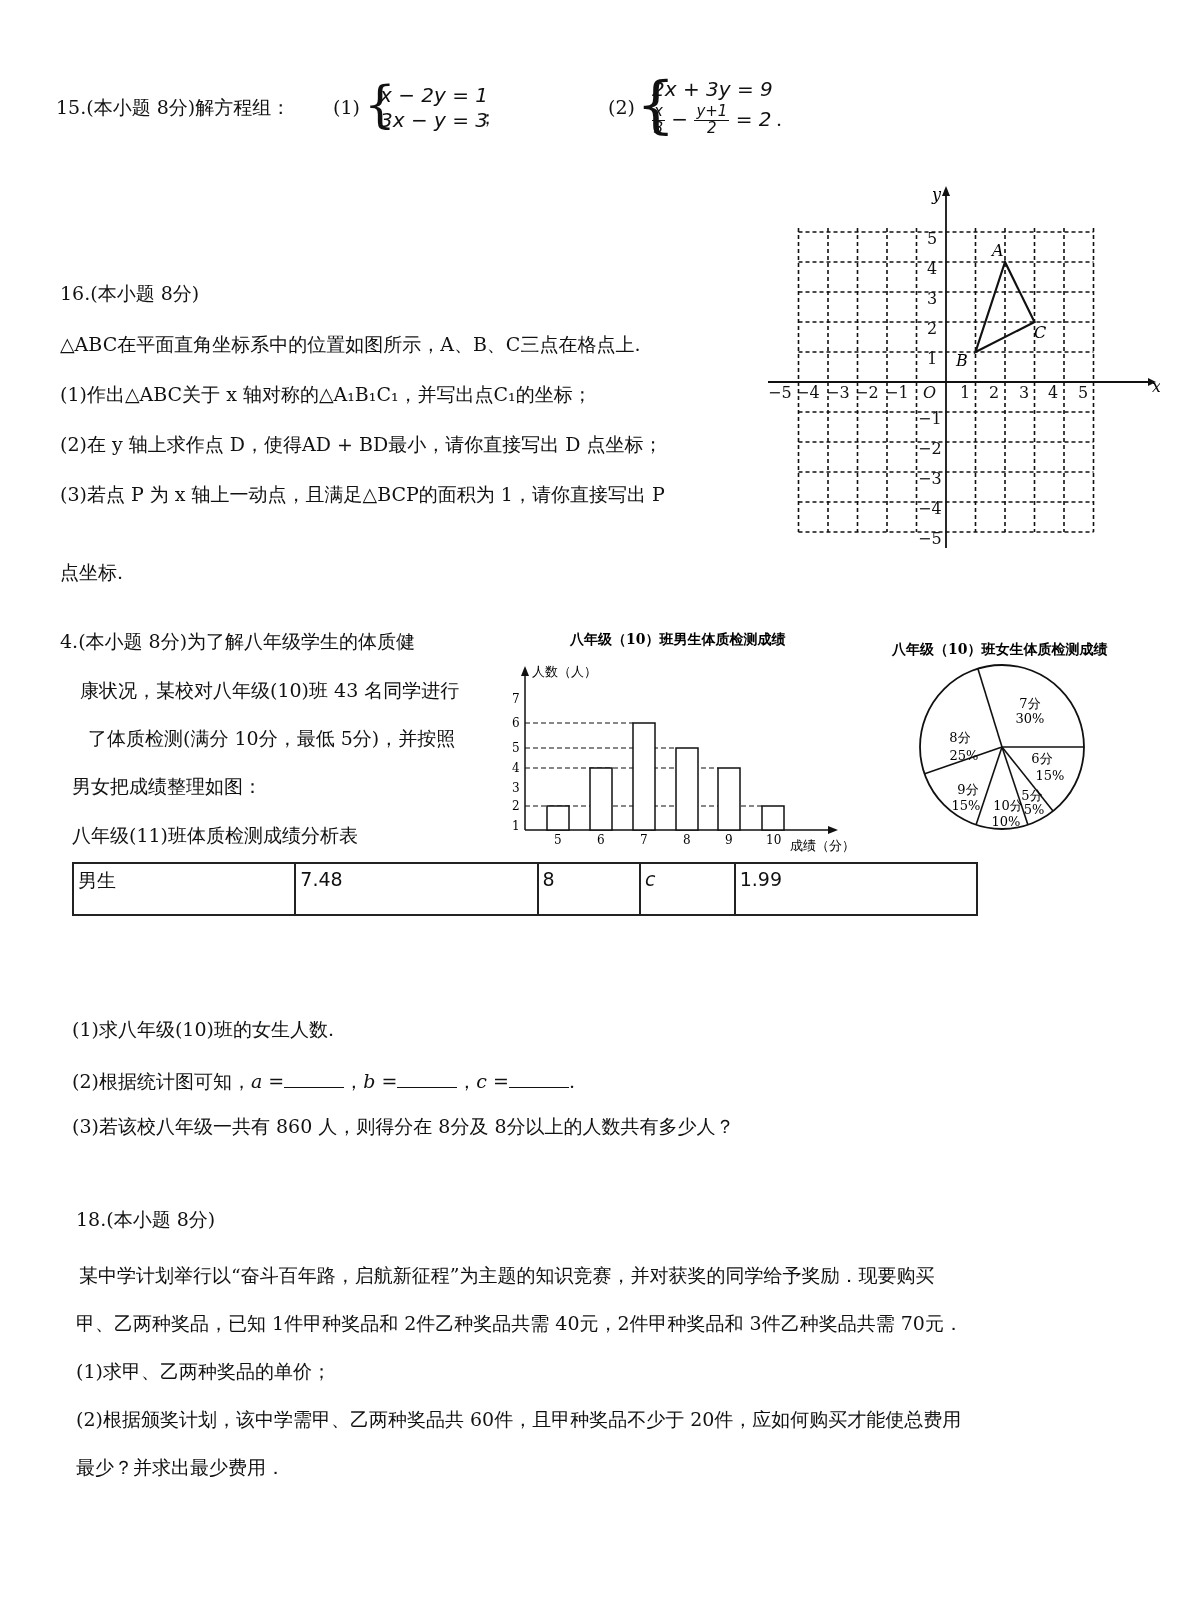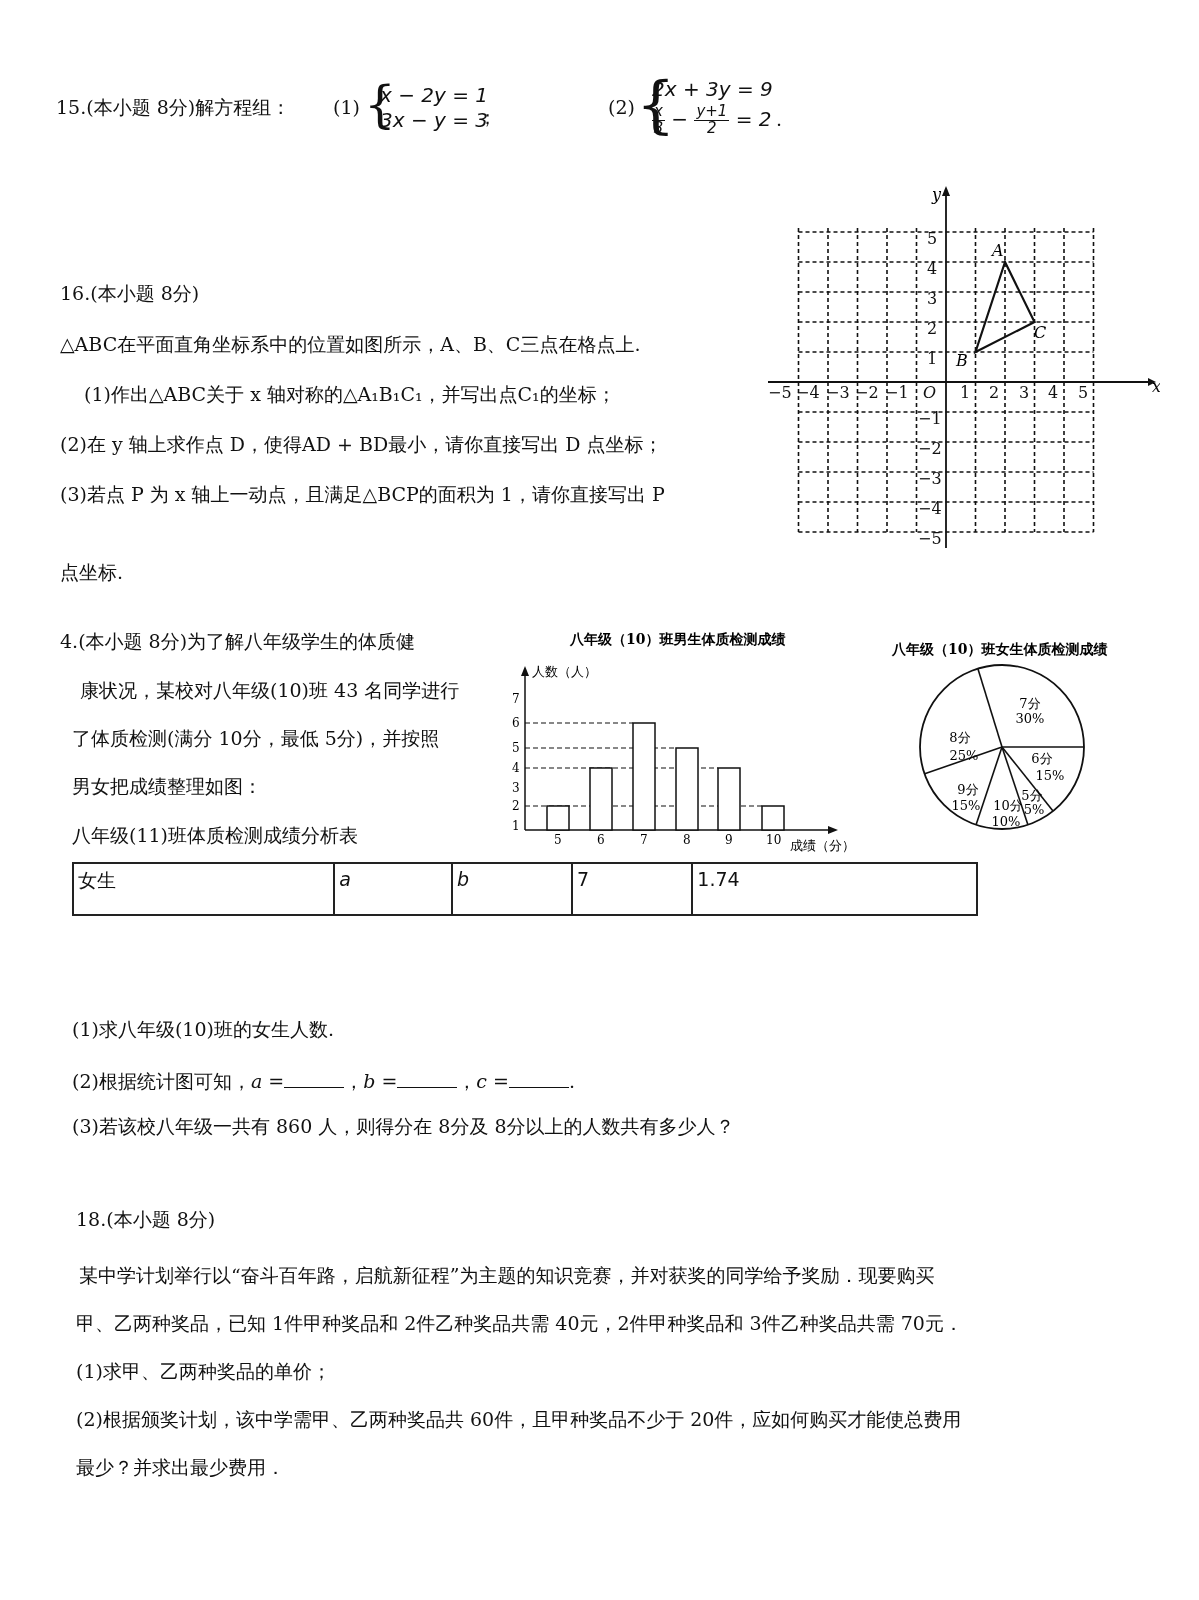--- a/index.html
+++ b/index.html
@@ -43,21 +43,21 @@
         <span class="n">y+1</span>
         <span>2</span>
       </span>
     <span>= 2</span>
   </div>
 </div>
 <div class="abs txt" style="left:776px;top:110px;">.</div>
 
 <div class="abs txt" style="left:60px;top:284px;">16.(本小题 8分)</div>
 <div class="abs txt" style="left:60px;top:335px;">△ABC在平面直角坐标系中的位置如图所示，A、B、C三点在格点上.</div>
-<div class="abs txt" style="left:60px;top:385px;margin-left:24px;">(1)作出△ABC关于 x 轴对称的△A₁B₁C₁，并写出点C₁的坐标；</div>
+<div class="abs txt" style="left:60px;top:385px;">(1)作出△ABC关于 x 轴对称的△A₁B₁C₁，并写出点C₁的坐标；</div>
 <div class="abs txt" style="left:60px;top:435px;">(2)在 y 轴上求作点 D，使得AD + BD最小，请你直接写出 D 点坐标；</div>
 <div class="abs txt" style="left:60px;top:485px;">(3)若点 P 为 x 轴上一动点，且满足△BCP的面积为 1，请你直接写出 P</div>
 <div class="abs txt" style="left:60px;top:563px;">点坐标.</div>
 
 <svg class="abs" style="left:760px;top:180px;" width="400" height="370">
   <g stroke="#111" stroke-width="1.6" stroke-dasharray="4,3" fill="none">
 
     <line x1="38.5" y1="48" x2="38.5" y2="352"></line>
       <line x1="68" y1="48" x2="68" y2="352"></line>
     <line x1="97.5" y1="48" x2="97.5" y2="352"></line>
@@ -112,21 +112,21 @@
   <text x="392" y="212" font-size="16" font-style="italic">x</text>
   <text x="172" y="20" font-size="16" font-style="italic">y</text>
   <polygon points="245,82 215.5,172 274.5,142" fill="none" stroke="#111" stroke-width="2.2"></polygon>
   <text x="232" y="76" font-size="16" font-style="italic">A</text>
   <text x="196" y="186" font-size="16" font-style="italic">B</text>
   <text x="274" y="158" font-size="16" font-style="italic">C</text>
 </svg>
 
 <div class="abs txt" style="left:60px;top:632px;">4.(本小题 8分)为了解八年级学生的体质健</div>
 <div class="abs txt" style="left:72px;top:681px;margin-left:8px;">康状况，某校对八年级(10)班 43 名同学进行</div>
-<div class="abs txt" style="left:72px;top:729px;">了体质检测(满分 10分，最低 5分)，并按照</div>
+<div class="abs txt" style="left:88px;top:729px;">了体质检测(满分 10分，最低 5分)，并按照</div>
 <div class="abs txt" style="left:72px;top:777px;">男女把成绩整理如图：</div>
 <div class="abs txt" style="left:72px;top:826px;">八年级(11)班体质检测成绩分析表</div>
 
 <svg class="abs" style="left:500px;top:620px;" width="370" height="240">
   <text x="70" y="24" font-size="14" font-weight="bold">八年级（10）班男生体质检测成绩</text>
   <text x="32" y="56" font-size="13">人数（人）</text>
   <line x1="25" y1="210" x2="25" y2="52" stroke="#111" stroke-width="1.5"></line>
   <polygon points="21,56 25,46 29,56" fill="#111"></polygon>
   <line x1="25" y1="210" x2="330" y2="210" stroke="#111" stroke-width="1.5"></line>
   <polygon points="328,206 338,210 328,214" fill="#111"></polygon>
@@ -187,25 +187,25 @@
     <text x="88" y="164">9分</text>
       <text x="86" y="180">15%</text>
     <text x="80" y="112">8分</text>
       <text x="84" y="130">25%</text>
   </g>
 </svg>
 
 <table class="stat">
   <tbody>
   <tr>
-    <td>女生</td>
-    <td class="it">a</td>
-    <td class="it">b</td>
-    <td>7</td>
-    <td>1.74</td>
+    <td>男生</td>
+    <td>7.48</td>
+    <td>8</td>
+    <td class="it">c</td>
+    <td>1.99</td>
   </tr>
 </tbody>
   </table>
 
 <div class="abs txt" style="left:72px;top:1020px;">(1)求八年级(10)班的女生人数.</div>
 <div class="abs txt" style="left:72px;top:1069px;">
   <span>(2)根据统计图可知，</span><span class="it">a =</span><span class="blank"></span><span>，</span><span class="it">b =</span><span class="blank"></span><span>，</span><span class="it">c =</span><span class="blank"></span><span>.</span>
 </div>
 <div class="abs txt" style="left:72px;top:1117px;">(3)若该校八年级一共有 860 人，则得分在 8分及 8分以上的人数共有多少人？</div>
 

